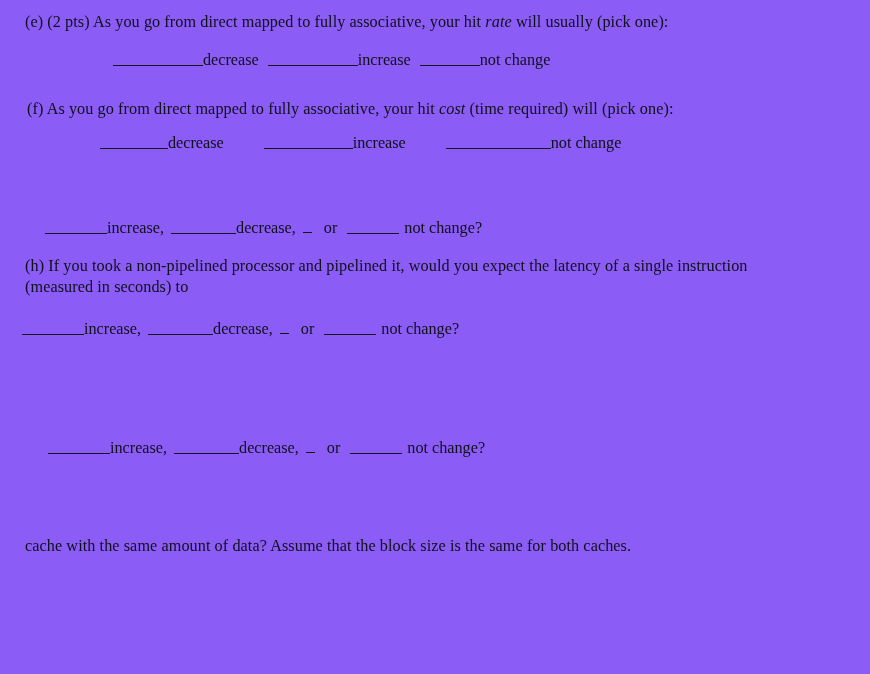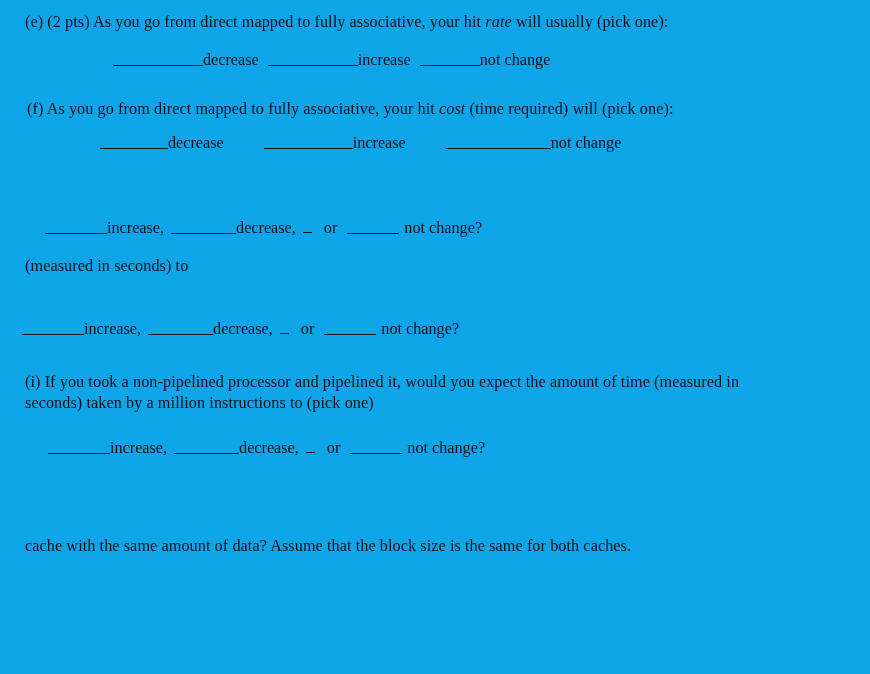--- a/index.html
+++ b/index.html
@@ -14,21 +14,21 @@
     position: relative;
     overflow: hidden;
     font-family: "Liberation Serif", "DejaVu Serif", serif;
     color: #0d0d12;
     -webkit-font-smoothing: antialiased;
   }
 
   .page {
     position: absolute;
     inset: 0;
-    background: #0ea5e9;
+    background: #8b5cf6;
   }
 
   
   .q {
     position: absolute;
     font-size: 16.2px;
     line-height: 20.5px;
     color: #10101a;
     letter-spacing: 0.005em;
   }
@@ -99,30 +99,27 @@
   </div>
   <div class="answers" id="a-f">
     <span class="blank" style="width:68px"></span><span class="optlabel">decrease</span><span class="gap" style="width:40px"></span><span class="blank" style="width:89px"></span><span class="optlabel">increase</span><span class="gap" style="width:40px"></span><span class="blank" style="width:105px"></span><span class="optlabel">not change</span>
   </div>
 
   <div class="answers" id="a-g">
     <span class="blank" style="width:62px"></span><span class="optlabel">increase,</span><span class="gap" style="width:7px"></span><span class="blank" style="width:65px"></span><span class="optlabel">decrease,</span><span class="gap" style="width:7px"></span><span class="tinyblank"></span><span class="gap" style="width:12px"></span><span class="optlabel">or</span><span class="gap" style="width:10px"></span><span class="blank" style="width:52px"></span><span class="gap" style="width:5px"></span><span class="optlabel">not change?</span>
   </div>
 
   <div class="q" id="q-h">
+    <span class="stem">(h) If you took a non-pipelined processor and pipelined it, would you expect the latency of a single instruction</span>
     <span class="stem">(measured in seconds) to</span>
   </div>
   <div class="answers" id="a-h">
     <span class="blank" style="width:62px"></span><span class="optlabel">increase,</span><span class="gap" style="width:7px"></span><span class="blank" style="width:65px"></span><span class="optlabel">decrease,</span><span class="gap" style="width:7px"></span><span class="tinyblank"></span><span class="gap" style="width:12px"></span><span class="optlabel">or</span><span class="gap" style="width:10px"></span><span class="blank" style="width:52px"></span><span class="gap" style="width:5px"></span><span class="optlabel">not change?</span>
   </div>
 
-  <div class="q" id="q-i">
-    <span class="stem">(i) If you took a non-pipelined processor and pipelined it, would you expect the amount of time (measured in</span>
-    <span class="stem">seconds) taken by a million instructions to (pick one)</span>
-  </div>
   <div class="answers" id="a-i">
     <span class="blank" style="width:62px"></span><span class="optlabel">increase,</span><span class="gap" style="width:7px"></span><span class="blank" style="width:65px"></span><span class="optlabel">decrease,</span><span class="gap" style="width:7px"></span><span class="tinyblank"></span><span class="gap" style="width:12px"></span><span class="optlabel">or</span><span class="gap" style="width:10px"></span><span class="blank" style="width:52px"></span><span class="gap" style="width:5px"></span><span class="optlabel">not change?</span>
   </div>
 
   <div class="q" id="q-j">
     <span class="stem">cache with the same amount of data? Assume that the block size is the same for both caches.</span>
   </div>
 
 </div>
 

